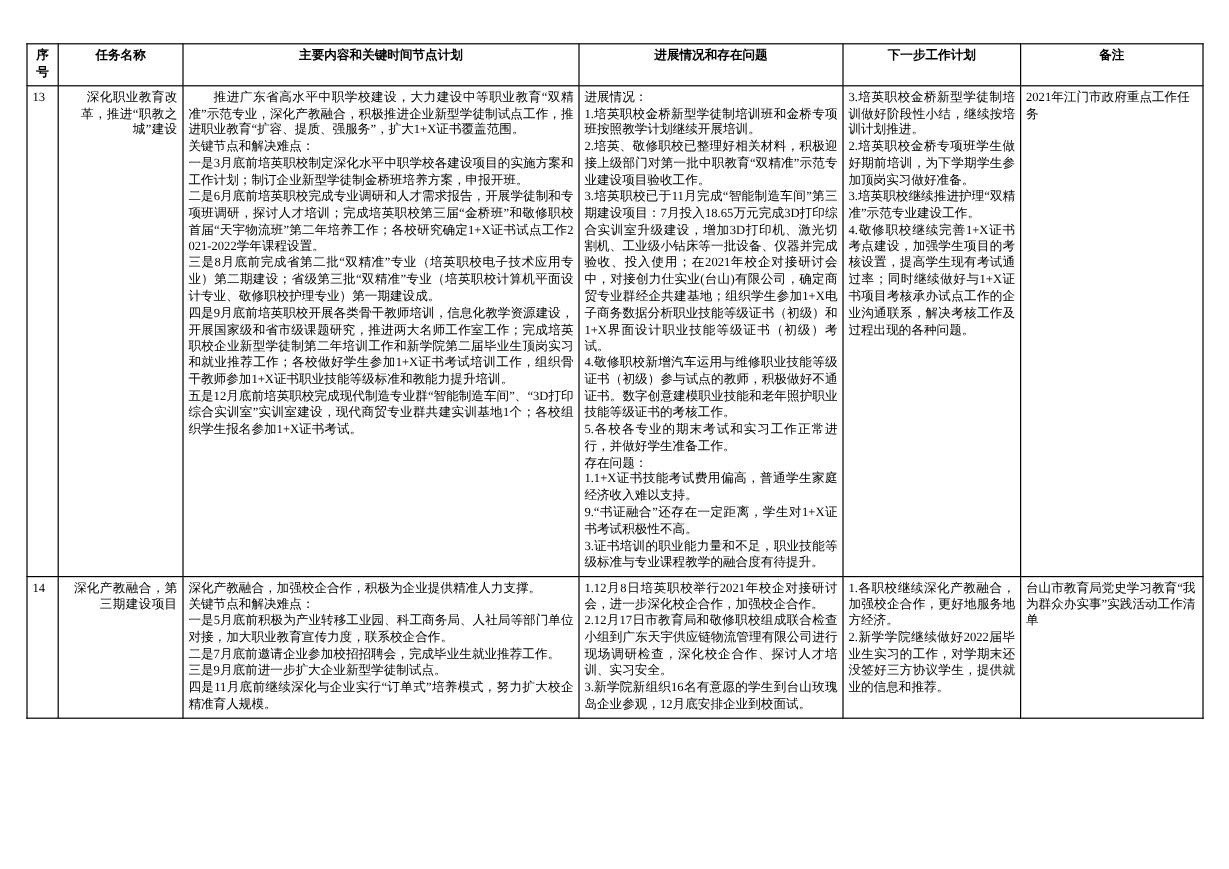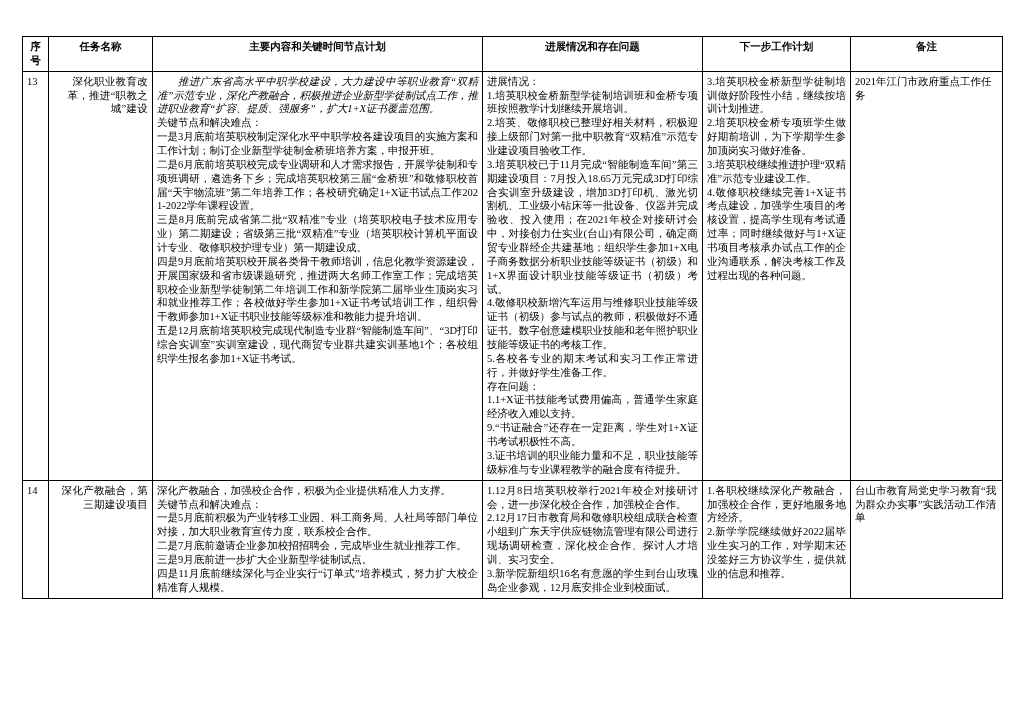--- a/index.html
+++ b/index.html
@@ -70,21 +70,20 @@
     font-size: 10.6px;
   }
   .para {
     margin: 0;
     text-indent: 0;
     text-align: justify;
     word-break: break-all;
   }
   .para.indent {
     text-indent: 21px;
-    font-style: italic;
   }
   .bold { font-weight: normal; }
 </style>
 </head>
 <body>
 
 <div class="page">
   <table class="sheet">
     <colgroup>
       <col class="c-seq">
@@ -105,21 +104,21 @@
       </tr>
     </thead>
     <tbody id="tbody">
         <tr>
           <td class="seq">13</td>
           <td class="task">深化职业教育改革，推进“职教之城”建设</td>
           <td class="body">
             <div class="para indent">推进广东省高水平中职学校建设，大力建设中等职业教育“双精准”示范专业，深化产教融合，积极推进企业新型学徒制试点工作，推进职业教育“扩容、提质、强服务”，扩大1+X证书覆盖范围。</div>
             <div class="para bold">关键节点和解决难点：</div>
             <div class="para">一是3月底前培英职校制定深化水平中职学校各建设项目的实施方案和工作计划；制订企业新型学徒制金桥班培养方案，申报开班。</div>
-            <div class="para">二是6月底前培英职校完成专业调研和人才需求报告，开展学徒制和专项班调研，遴选务下乡；完成培英职校第三届“金桥班”和敬修职校首届“天宇物流班”第二年培养工作；各校研究确定1+X证书试点工作2021-2022学年课程设置。</div>
+            <div class="para">二是6月底前培英职校完成专业调研和人才需求报告，开展学徒制和专项班调研，探讨人才培训；完成培英职校第三届“金桥班”和敬修职校首届“天宇物流班”第二年培养工作；各校研究确定1+X证书试点工作2021-2022学年课程设置。</div>
             <div class="para">三是8月底前完成省第二批“双精准”专业（培英职校电子技术应用专业）第二期建设；省级第三批“双精准”专业（培英职校计算机平面设计专业、敬修职校护理专业）第一期建设成。</div>
             <div class="para">四是9月底前培英职校开展各类骨干教师培训，信息化教学资源建设，开展国家级和省市级课题研究，推进两大名师工作室工作；完成培英职校企业新型学徒制第二年培训工作和新学院第二届毕业生顶岗实习和就业推荐工作；各校做好学生参加1+X证书考试培训工作，组织骨干教师参加1+X证书职业技能等级标准和教能力提升培训。</div>
             <div class="para">五是12月底前培英职校完成现代制造专业群“智能制造车间”、“3D打印综合实训室”实训室建设，现代商贸专业群共建实训基地1个；各校组织学生报名参加1+X证书考试。</div>
           </td>
           <td class="body">
             <div class="para bold">进展情况：</div>
             <div class="para">1.培英职校金桥新型学徒制培训班和金桥专项班按照教学计划继续开展培训。</div>
             <div class="para">2.培英、敬修职校已整理好相关材料，积极迎接上级部门对第一批中职教育“双精准”示范专业建设项目验收工作。</div>
             <div class="para">3.培英职校已于11月完成“智能制造车间”第三期建设项目：7月投入18.65万元完成3D打印综合实训室升级建设，增加3D打印机、激光切割机、工业级小钻床等一批设备、仪器并完成验收、投入使用；在2021年校企对接研讨会中，对接创力仕实业(台山)有限公司，确定商贸专业群经企共建基地；组织学生参加1+X电子商务数据分析职业技能等级证书（初级）和1+X界面设计职业技能等级证书（初级）考试。</div>
             <div class="para">4.敬修职校新增汽车运用与维修职业技能等级证书（初级）参与试点的教师，积极做好不通证书。数字创意建模职业技能和老年照护职业技能等级证书的考核工作。</div>

